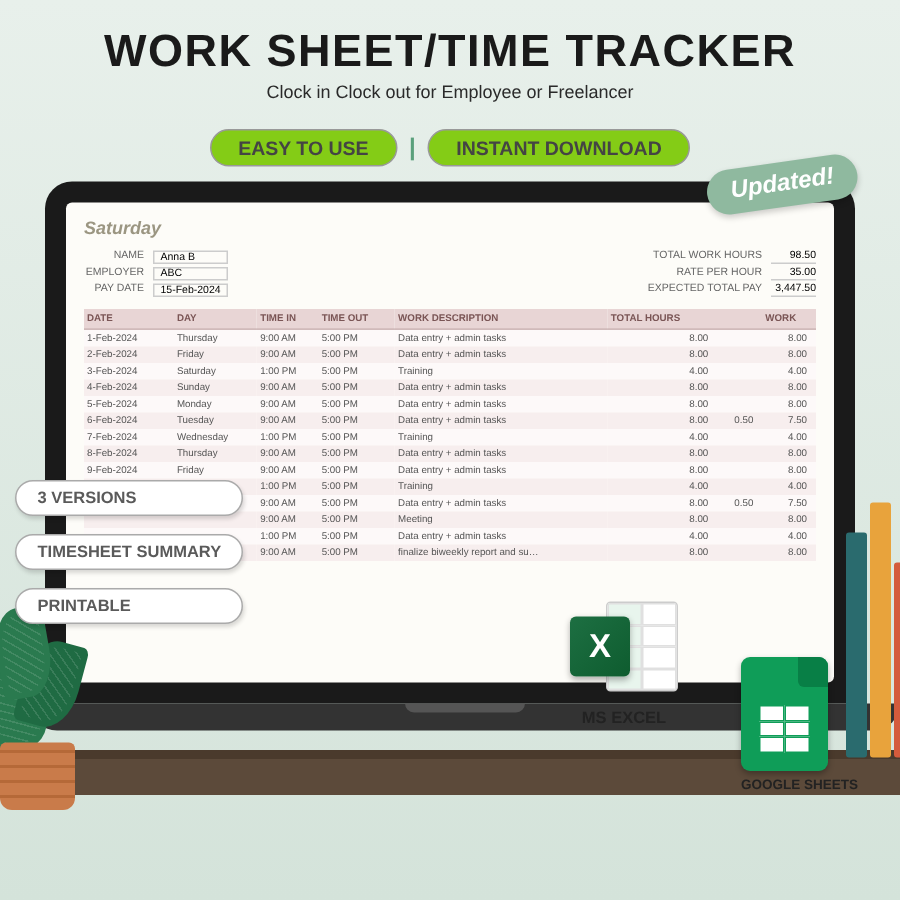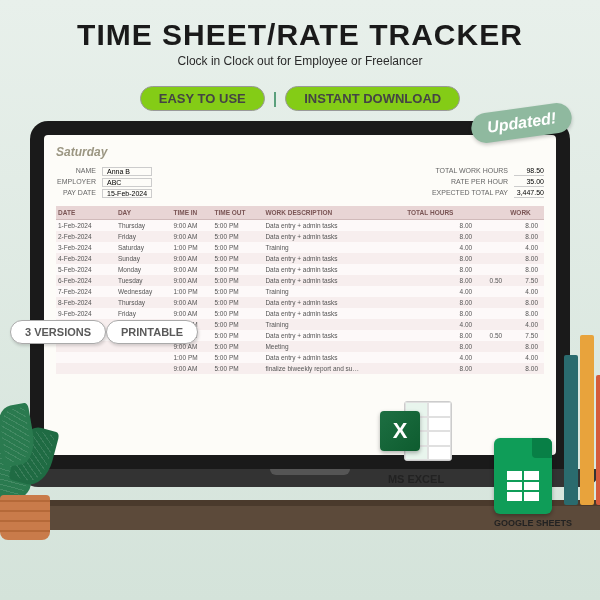--- a/index.html
+++ b/index.html
@@ -30,21 +30,21 @@
   
   table { width: 100%; border-collapse: collapse; font-size: 6.5px; margin-top: 8px; }
   th { background: #e8d5d5; color: #7a5555; padding: 3px 2px; text-align: left; font-weight: bold; border-bottom: 1px solid #d0baba; }
   td { padding: 2px; color: #555; }
   tbody tr:nth-child(even) { background: #f7eeee; }
   tbody tr:nth-child(odd) { background: #fdf9f9; }
   .num { text-align: right; padding-right: 6px; }
   
   .updated-badge { position: absolute; top: 108px; right: 28px; background: #8fb99f; color: #fff; font-style: italic; font-weight: bold; padding: 6px 16px; border-radius: 18px; font-size: 16px; transform: rotate(-8deg); box-shadow: 0 2px 4px rgba(0,0,0,0.2); z-index: 20; }
   
-  .feature-pills { position: absolute; left: 10px; top: 320px; z-index: 15; display: flex; }
+  .feature-pills { position: absolute; left: 10px; top: 320px; z-index: 15; display: flex; flex-direction: column; gap: 12px; }
   .feature-pills .fpill { background: #fff; border: 1px solid #aaa; border-radius: 14px; padding: 5px 14px; font-size: 11px; font-weight: bold; color: #5a5a5a; box-shadow: 1px 2px 3px rgba(0,0,0,0.15); white-space: nowrap; }
   
   .excel-group { position: absolute; right: 148px; bottom: 115px; z-index: 18; text-align:center; }
   .excel-icon { position: relative; width: 72px; height: 72px; }
   .xls-back { position: absolute; right: 0; top: 4px; width: 48px; height: 60px; background: #fff; border: 1px solid #ccc; border-radius: 3px; display: grid; grid-template-columns: 1fr 1fr; grid-template-rows: repeat(4,1fr); overflow:hidden; }
   .xls-back div { border: 0.5px solid #e0e0e0; }
   .xls-back div:nth-child(odd){ background:#e8f5ed;}
   .xls-front { position: absolute; left: 0; top: 14px; width: 40px; height: 40px; background: linear-gradient(135deg, #1d6f42 0%, #0e5c2f 100%); border-radius: 4px; display:flex; align-items:center; justify-content:center; color:#fff; font-weight:bold; font-size:22px; box-shadow: 0 2px 4px rgba(0,0,0,0.3);}
   .excel-label { font-size: 11px; font-weight: 900; color: #222; margin-top: 4px; }
   
@@ -68,21 +68,21 @@
   .b1 { height:150px; background:#2a6b6e; }
   .b2 { height:170px; background:#e8a33c; }
   .b3 { height:130px; background:#d45b3c; }
   
   .shelf { position:absolute; bottom: 70px; left: 0; right: 0; height: 30px; background: #5c4a3a; z-index:3; box-shadow: inset 0 6px 0 #4a3a2c; }
 </style>
 </head>
 <body>
 
 <div class="header">
-  <div class="title">TIME SHEET/RATE TRACKER</div>
+  <div class="title">WORK SHEET/TIME TRACKER</div>
   <div class="subtitle">Clock in Clock out for Employee or Freelancer</div>
 </div>
 
 <div class="pill-row">
   <span class="pill">EASY TO USE</span>
   <span class="pipe">|</span>
   <span class="pill">INSTANT DOWNLOAD</span>
 </div>
 
 <div class="updated-badge">Updated!</div>
@@ -279,20 +279,21 @@
             </tr>
           </tbody>
       </table>
     </div>
   </div>
   <div class="laptop-base"></div>
 </div>
 
 <div class="feature-pills">
   <span class="fpill">3 VERSIONS</span>
+  <span class="fpill">TIMESHEET SUMMARY</span>
   <span class="fpill">PRINTABLE</span>
 </div>
 
 <div class="excel-group">
   <div class="excel-icon">
     <div class="xls-back">
         <div></div>
         <div></div>
         <div></div>
         <div></div>

